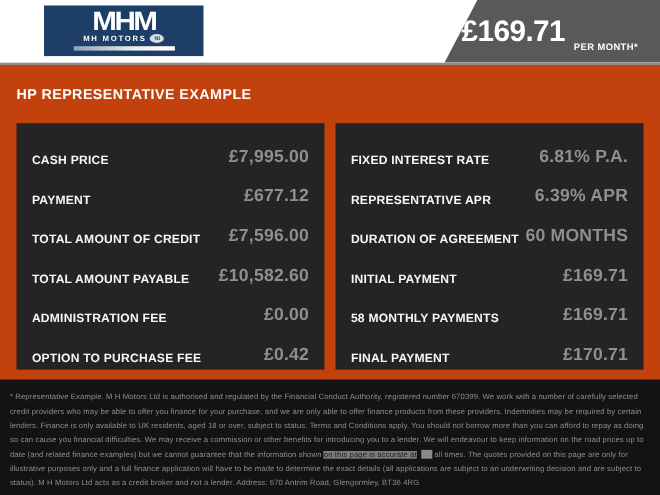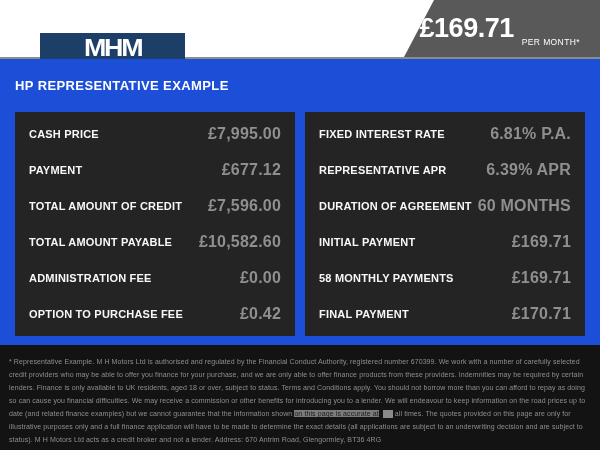--- a/index.html
+++ b/index.html
@@ -9,21 +9,21 @@
     background:#181818;
   }
   
   .header{
     position:relative;height:57px;background:#ffffff;
     border-bottom:2px solid #8c8c8c;box-sizing:content-box;
   }
   .logo{
     position:absolute;left:40px;top:5px;width:145px;height:46px;
     background:#1d3e66;display:flex;flex-direction:column;
-    align-items:center;justify-content:center;margin-top:28px;
+    align-items:center;justify-content:center;
   }
   .logo-monogram{
     color:#ffffff;font-weight:bold;font-size:24px;line-height:20px;
     letter-spacing:-2px;transform:scaleX(1.12);
   }
   .logo-name-row{
     display:flex;align-items:center;gap:3px;margin-top:1px;
   }
   .logo-name{
     color:#ffffff;font-weight:bold;font-size:7px;letter-spacing:1.6px;
@@ -41,37 +41,37 @@
     position:absolute;right:0;top:0;width:196px;height:57px;
     background:#595959;
     clip-path:polygon(30px 0,100% 0,100% 100%,0 100%);
     display:flex;align-items:center;justify-content:flex-end;
     padding-right:20px;box-sizing:border-box;
   }
   .price-amount{
     color:#ffffff;font-weight:bold;font-size:27px;letter-spacing:-0.5px;
   }
   .price-period{
-    color:#ffffff;font-weight:normal;font-size:8.5px;letter-spacing:0.4px;
+    color:#ffffff;font-weight:bold;font-size:8.5px;letter-spacing:0.4px;
     margin-left:8px;margin-top:27px;
   }
   
-  .content{position:relative;height:391px;background:#1d4ed8;}
+  .content{position:relative;height:391px;background:#c2410c;}
   .section-title{
     padding:19px 0 0 15px;color:#ffffff;font-weight:bold;
     font-size:13px;letter-spacing:0.4px;
   }
   .panels{
     display:flex;gap:10px;margin:19px 15px 0 15px;
   }
   .panel{
     flex:1;background:#242424;padding:4px 0;
   }
   .finance-row{
-    height:36px;display:flex;align-items:center;
+    height:36px;display:flex;align-items:flex-end;
     justify-content:space-between;padding:0 14px;
   }
   .row-label{
     color:#f7f7f7;font-weight:bold;font-size:11px;letter-spacing:0.2px;
   }
   .row-value{
     color:#8f8f8f;font-weight:bold;font-size:16px;letter-spacing:0.2px;
   }
   
   .disclaimer{

